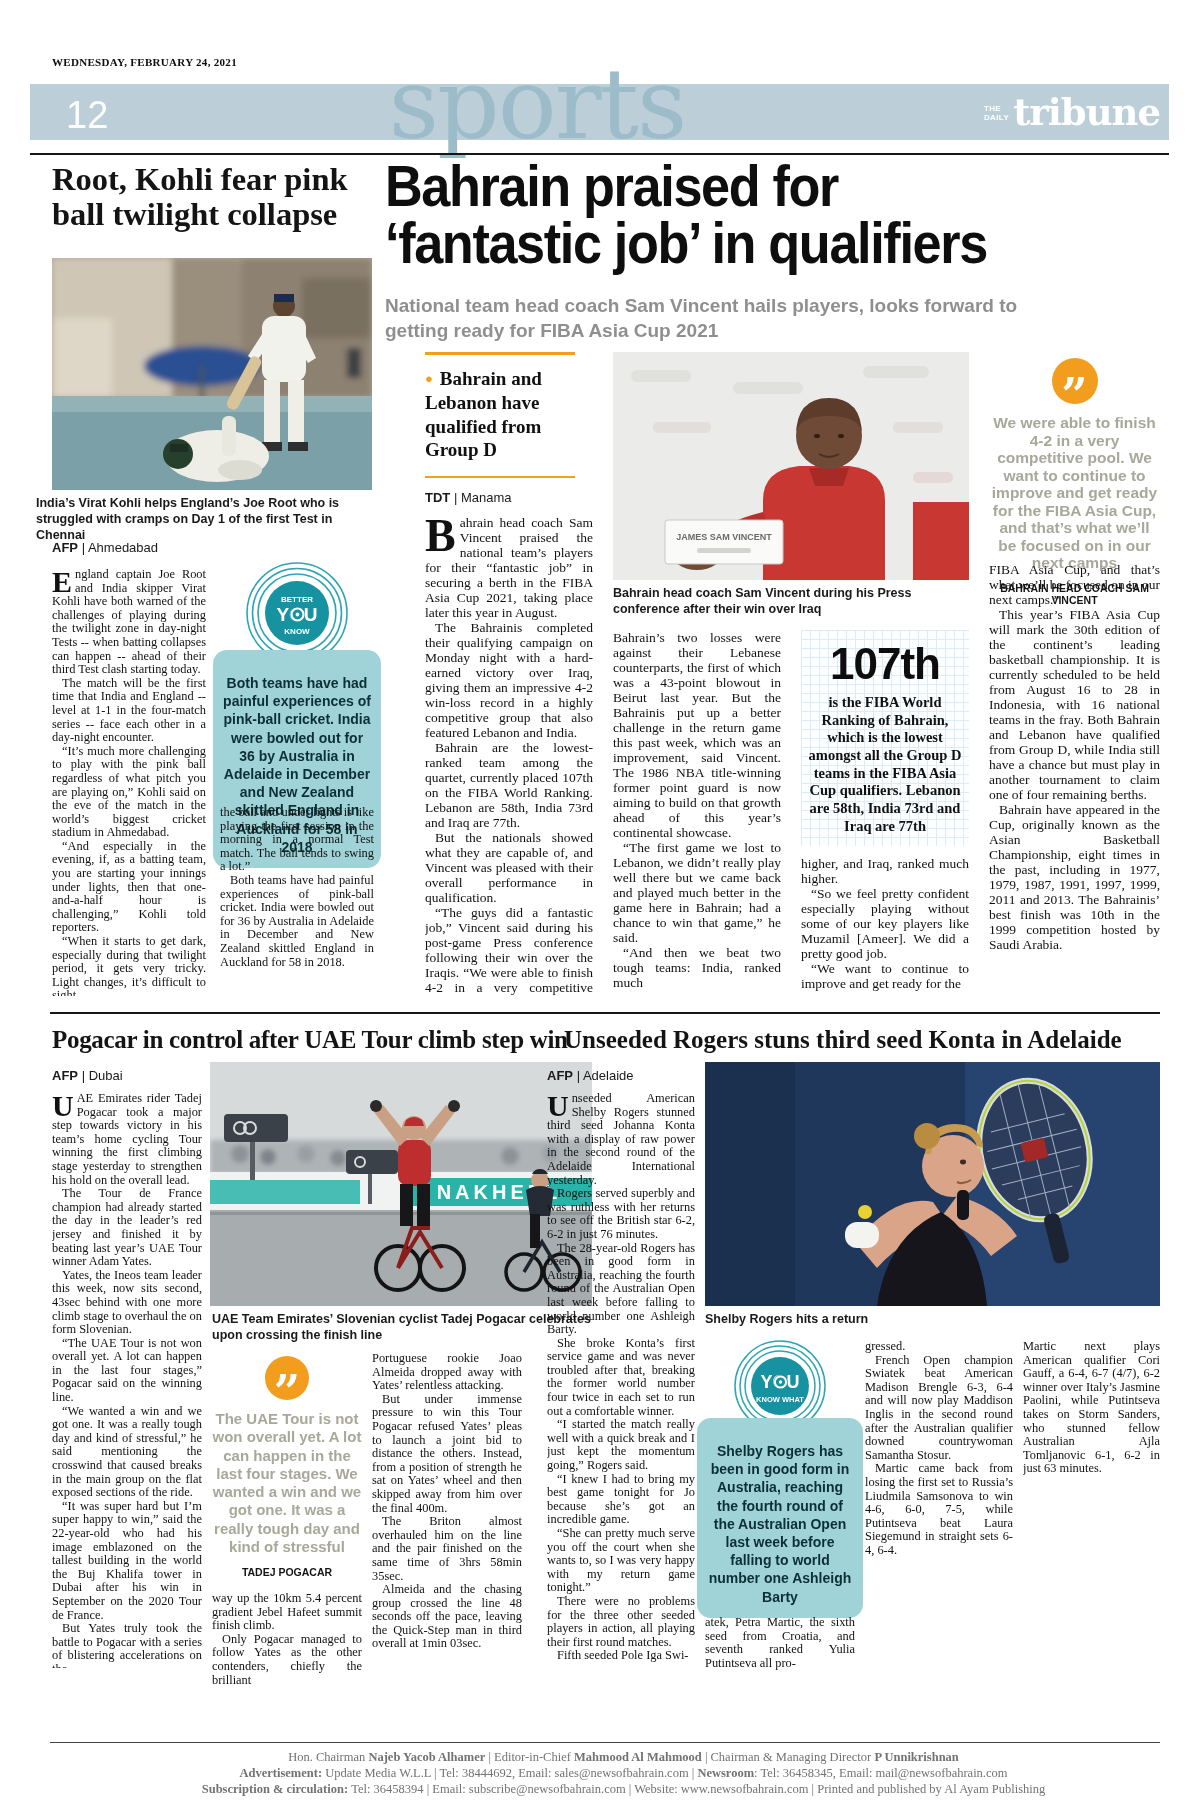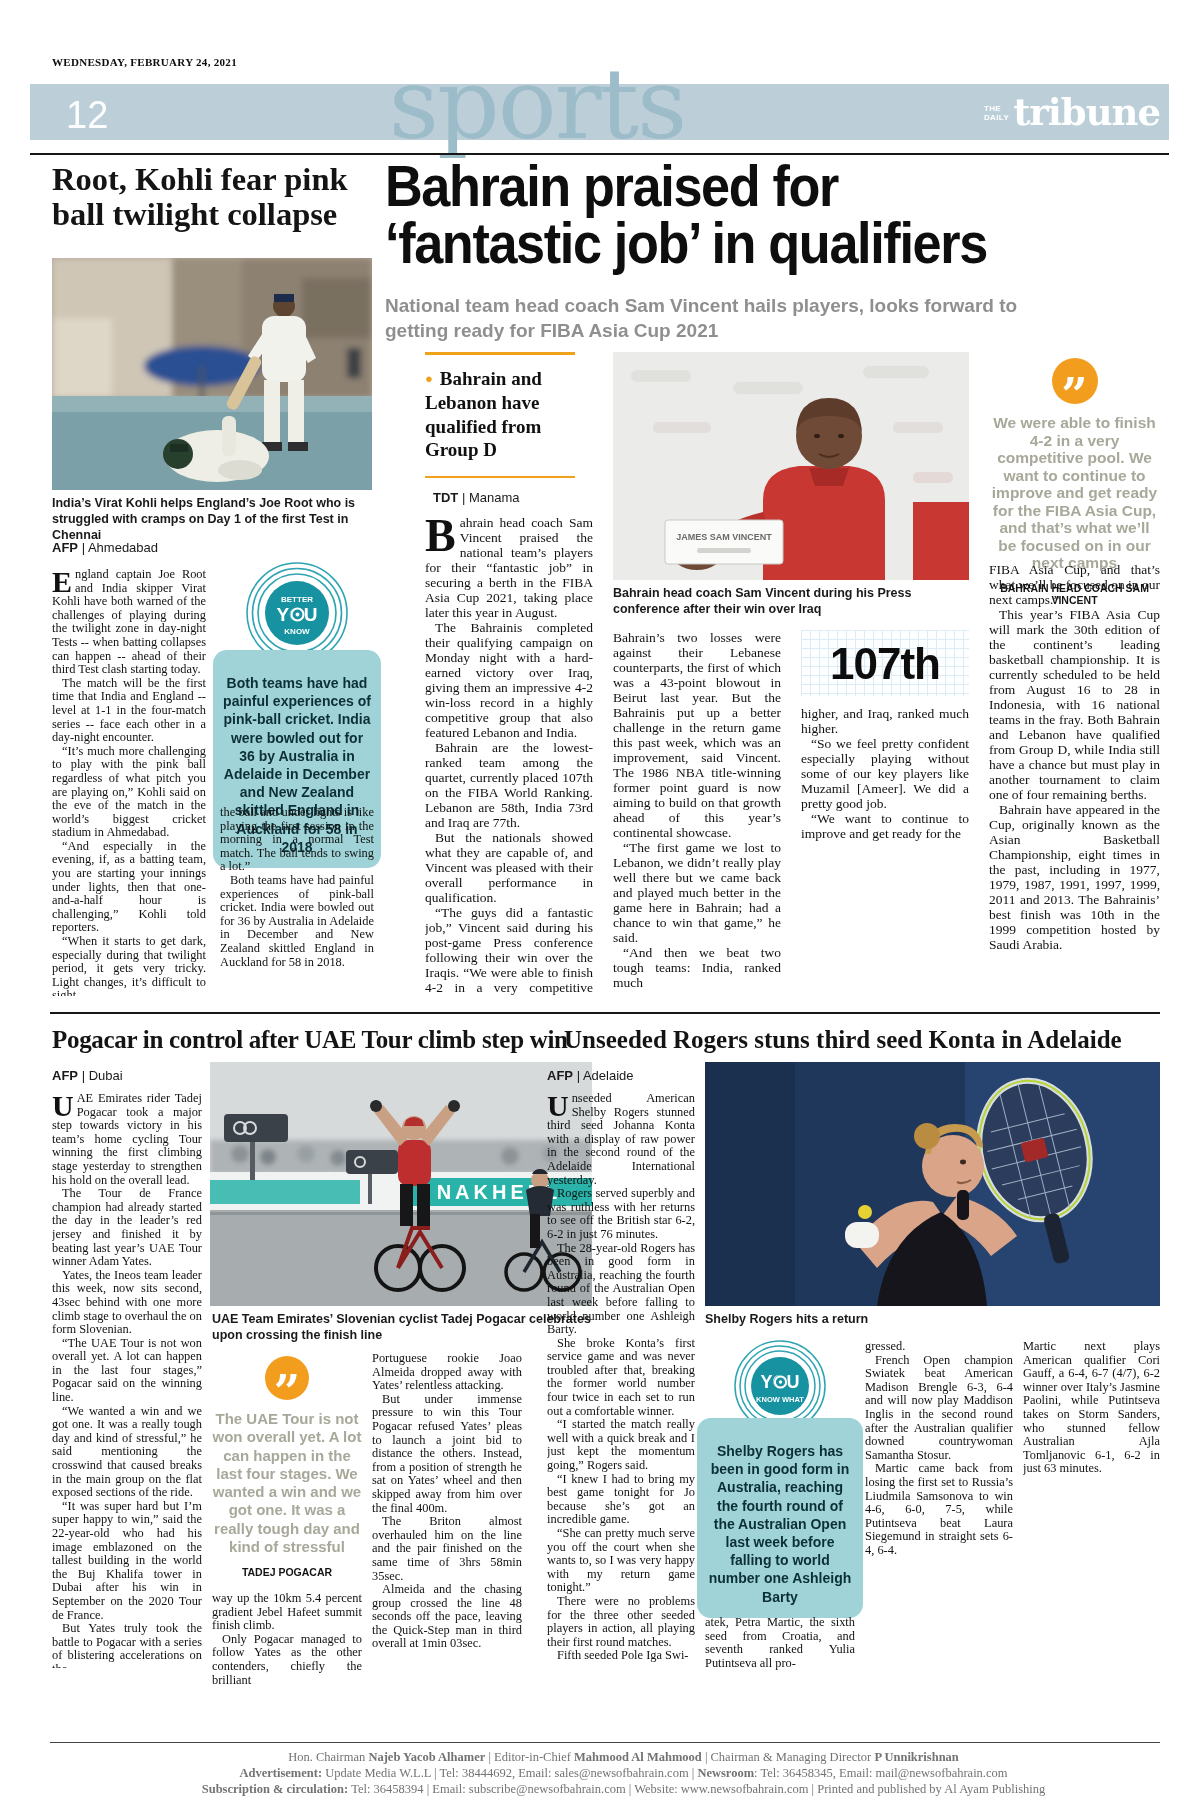--- a/index.html
+++ b/index.html
@@ -109,21 +109,21 @@
 
   <g>
     <ellipse cx="165" cy="198" rx="52" ry="26" fill="#eeeee6"></ellipse>
     <circle cx="126" cy="196" r="15" fill="#27402e"></circle>
     <rect x="118" y="186" width="18" height="8" fill="#1c2f22"></rect>
     <rect x="170" y="158" width="14" height="40" rx="6" fill="#e8e8df"></rect>
     <ellipse cx="188" cy="212" rx="22" ry="10" fill="#dcdcd2"></ellipse>
   </g>
 </svg>
 
-<div class="abs caption" style="left:52px;top:496px;width:322px;">India’s Virat Kohli helps England’s Joe Root who is struggled with cramps on Day 1 of the first Test in Chennai</div>
+<div class="abs caption" style="left:36px;top:496px;width:322px;">India’s Virat Kohli helps England’s Joe Root who is struggled with cramps on Day 1 of the first Test in Chennai</div>
 <div class="abs byline" style="left:52px;top:540px;">
   <b>AFP</b>
   <span>|</span>
   <span>Ahmedabad</span>
 </div>
 
 <div class="abs bodycol small-body" style="left:52px;top:568px;width:154px;height:428px;overflow:hidden;">
     <p><span class="dc">E</span>ngland captain Joe Root and India skipper Virat Kohli have both warned of the challenges of playing during the twilight zone in day-night Tests -- when batting collapses can happen -- ahead of their third Test clash starting today.</p>
     <p>The match will be the first time that India and England -- level at 1-1 in the four-match series -- face each other in a day-night encounter.</p>
     <p>“It’s much more challenging to play with the pink ball regardless of what pitch you are playing on,” Kohli said on the eve of the match in the world’s biggest cricket stadium in Ahmedabad.</p>
@@ -156,21 +156,21 @@
 <div class="abs hl-main" style="left:385px;top:158px;width:880px;">
   <div>Bahrain praised for</div>
   <div>‘fantastic job’ in qualifiers</div>
 </div>
 <div class="abs subtitle" style="left:385px;top:294px;width:700px;">National team head coach Sam Vincent hails players, looks forward to getting ready for FIBA Asia Cup 2021</div>
 
 <div class="abs" style="left:425px;top:352px;width:168px;height:644px;overflow:hidden;">
   <div class="standfirst">
     <span class="bullet">●</span><span>Bahrain and Lebanon have qualified from Group D</span>
   </div>
-  <div class="byline" style="margin:12px 8px 10px;">
+  <div class="byline" style="margin:12px 0 10px;">
     <b>TDT</b>
     <span>|</span>
     <span>Manama</span>
   </div>
   <div class="bodycol main-body mainc">
       <p><span class="dc">B</span>ahrain head coach Sam Vincent praised the national team’s players for their “fantastic job” in securing a berth in the FIBA Asia Cup 2021, taking place later this year in August.</p>
       <p>The Bahrainis completed their qualifying campaign on Monday night with a hard-earned victory over Iraq, giving them an impressive 4-2 win-loss record in a highly competitive group that also featured Lebanon and India.</p>
       <p>Bahrain are the lowest-ranked team among the quartet, currently placed 107th on the FIBA World Ranking. Lebanon are 58th, India 73rd and Iraq are 77th.</p>
       <p>But the nationals showed what they are capable of, and Vincent was pleased with their overall performance in qualification.</p>
       <p>“The guys did a fantastic job,” Vincent said during his post-game Press conference following their win over the Iraqis. “We were able to finish 4-2 in a very competitive pool.”</p>
@@ -221,20 +221,21 @@
 
 <div class="abs bodycol main-body" style="left:613px;top:630px;width:168px;height:364px;overflow:hidden;">
     <p>Bahrain’s two losses were against their Lebanese counterparts, the first of which was a 43-point blowout in Beirut last year. But the Bahrainis put up a better challenge in the return game this past week, which was an improvement, said Vincent. The 1986 NBA title-winning former point guard is now aiming to build on that growth ahead of this year’s continental showcase.</p>
     <p>“The first game we lost to Lebanon, we didn’t really play well there but we came back and played much better in the game here in Bahrain; had a chance to win that game,” he said.</p>
     <p>“And then we beat two tough teams: India, ranked much</p>
   </div>
 
 <div class="abs" style="left:801px;top:630px;width:168px;">
   <div class="statbox">
     <div class="statnum">107th</div>
+    <div class="stattext">is the FIBA World Ranking of Bahrain, which is the lowest amongst all the Group D teams in the FIBA Asia Cup qualifiers. Lebanon are 58th, India 73rd and Iraq are 77th</div>
   </div>
   <div class="bodycol main-body" style="margin-top:10px;height:160px;overflow:hidden;">
       <p>higher, and Iraq, ranked much higher.</p>
       <p>“So we feel pretty confident especially playing without some of our key players like Muzamil [Ameer]. We did a pretty good job.</p>
       <p>“We want to continue to improve and get ready for the</p>
     </div>
 </div>
 
 <div class="abs bodycol main-body" style="left:989px;top:562px;width:171px;height:432px;overflow:hidden;">
     <p>FIBA Asia Cup, and that’s what we’ll be focused on in our next camps.”</p>

